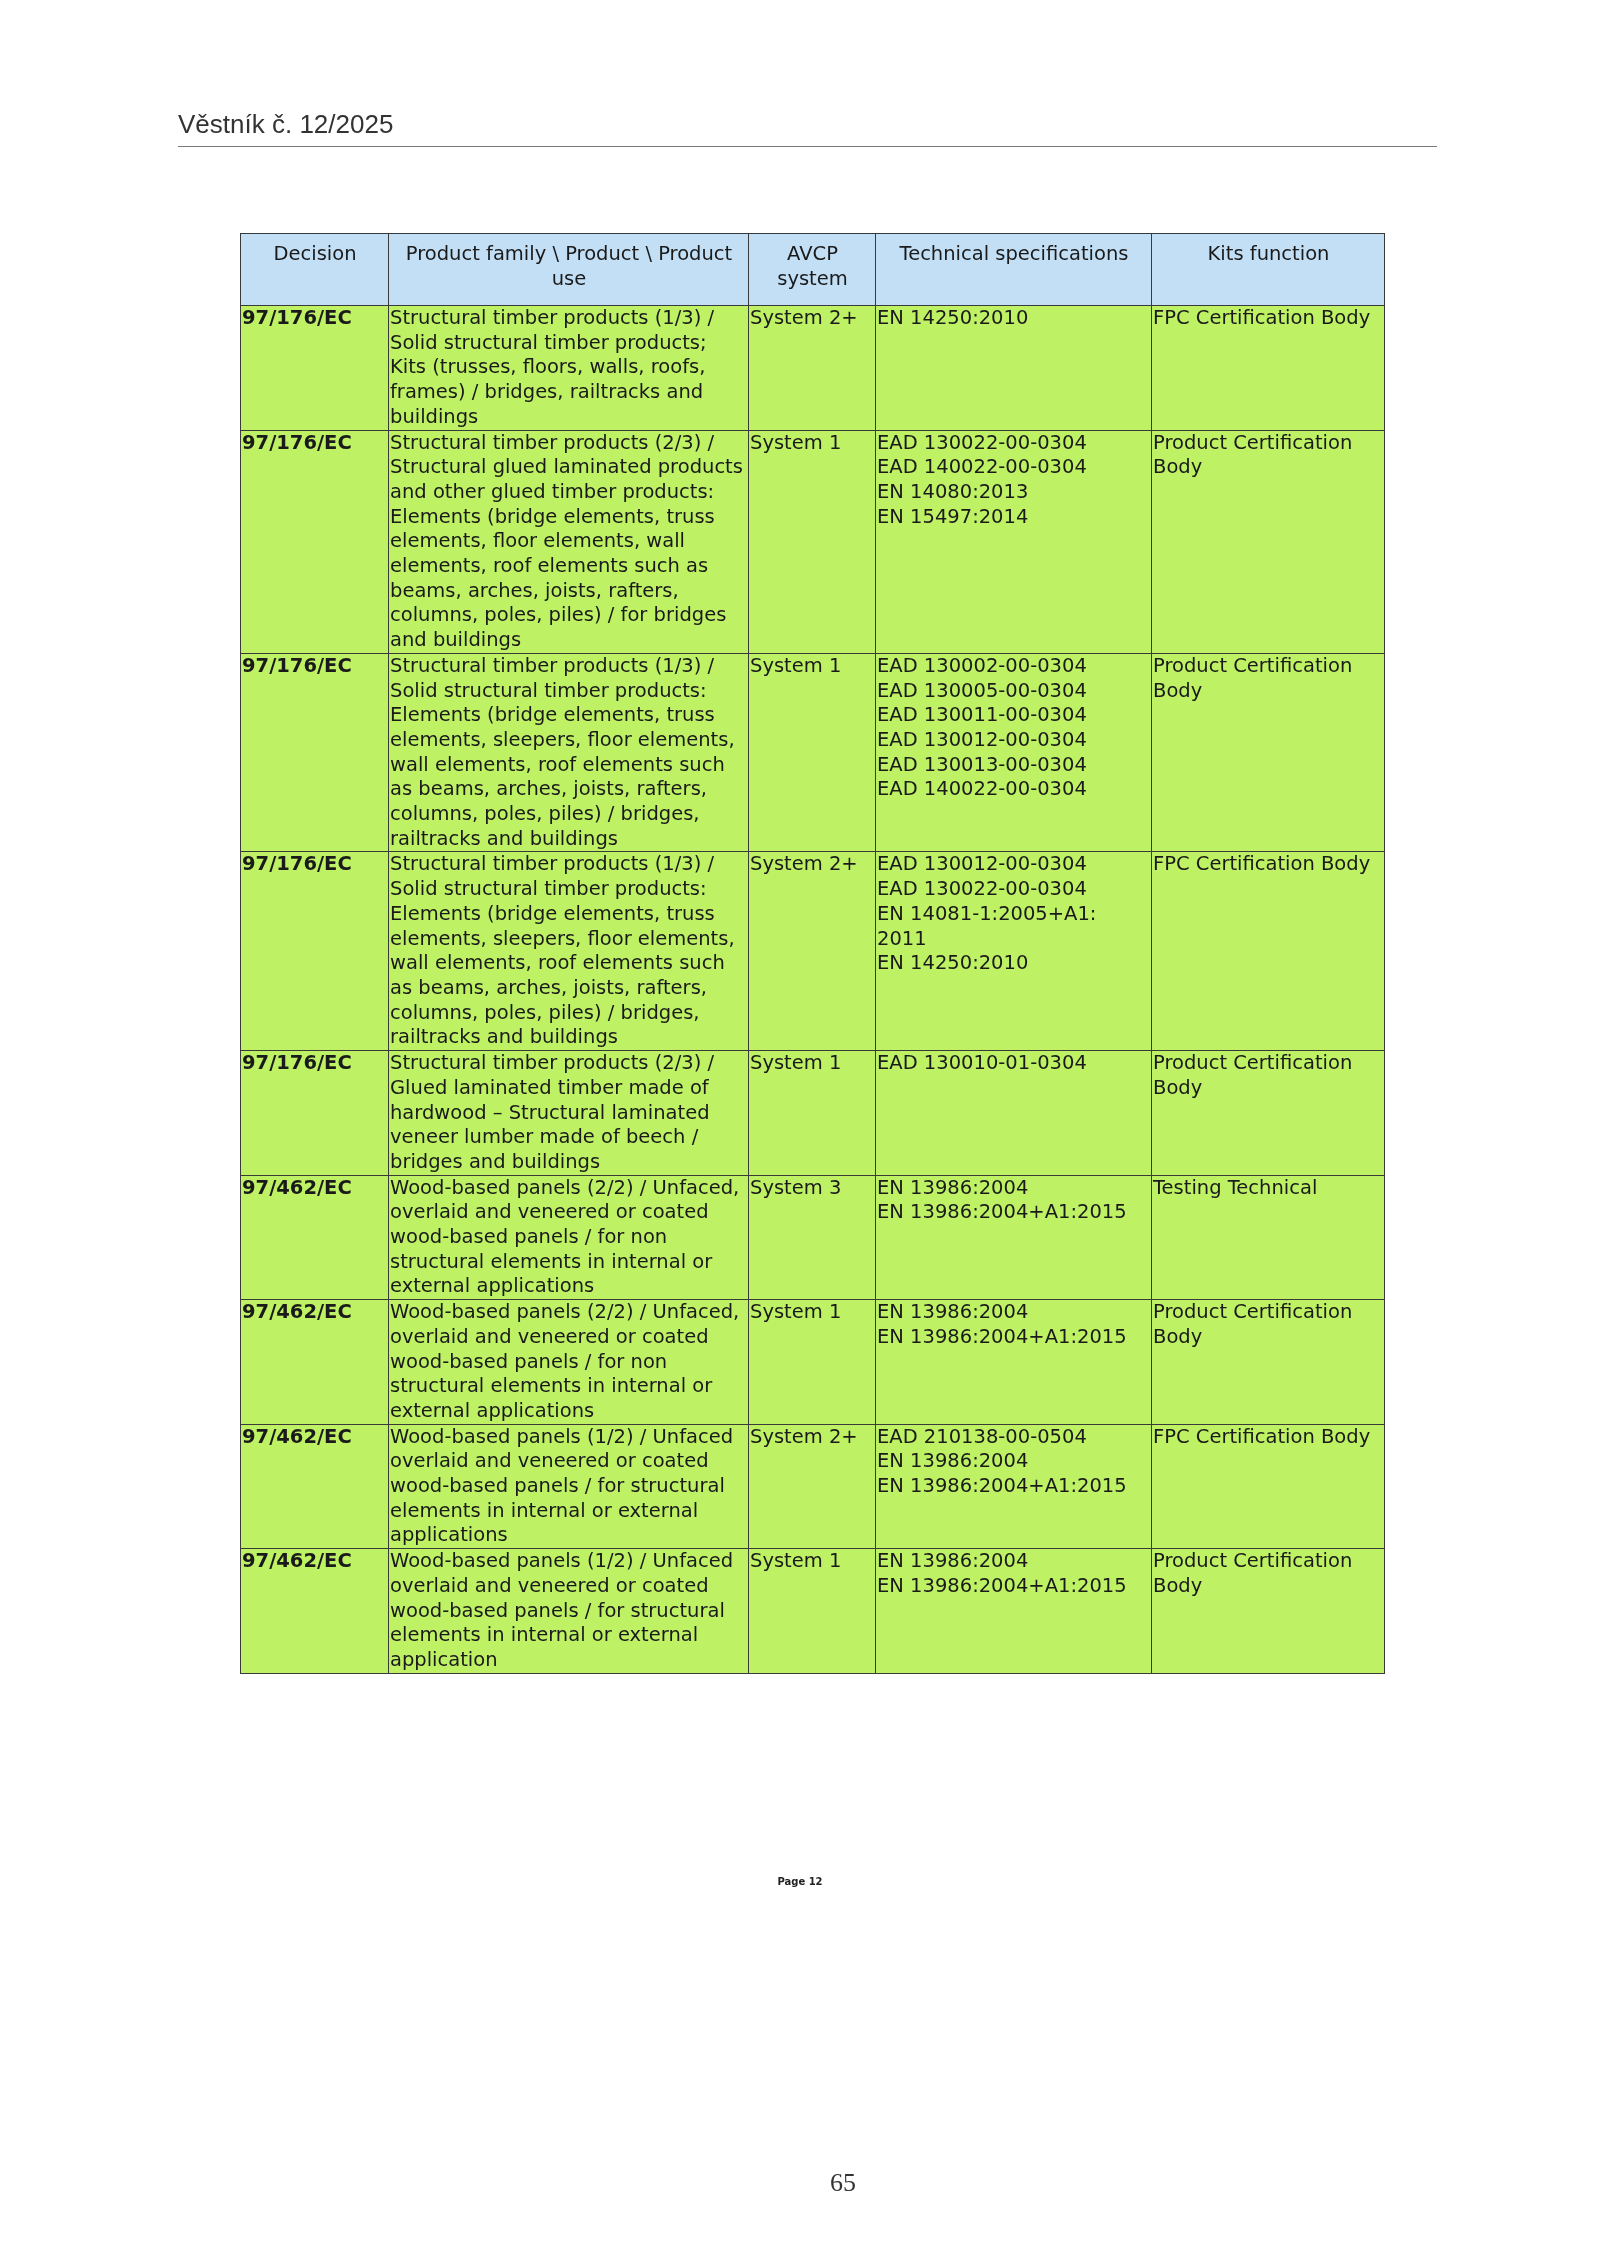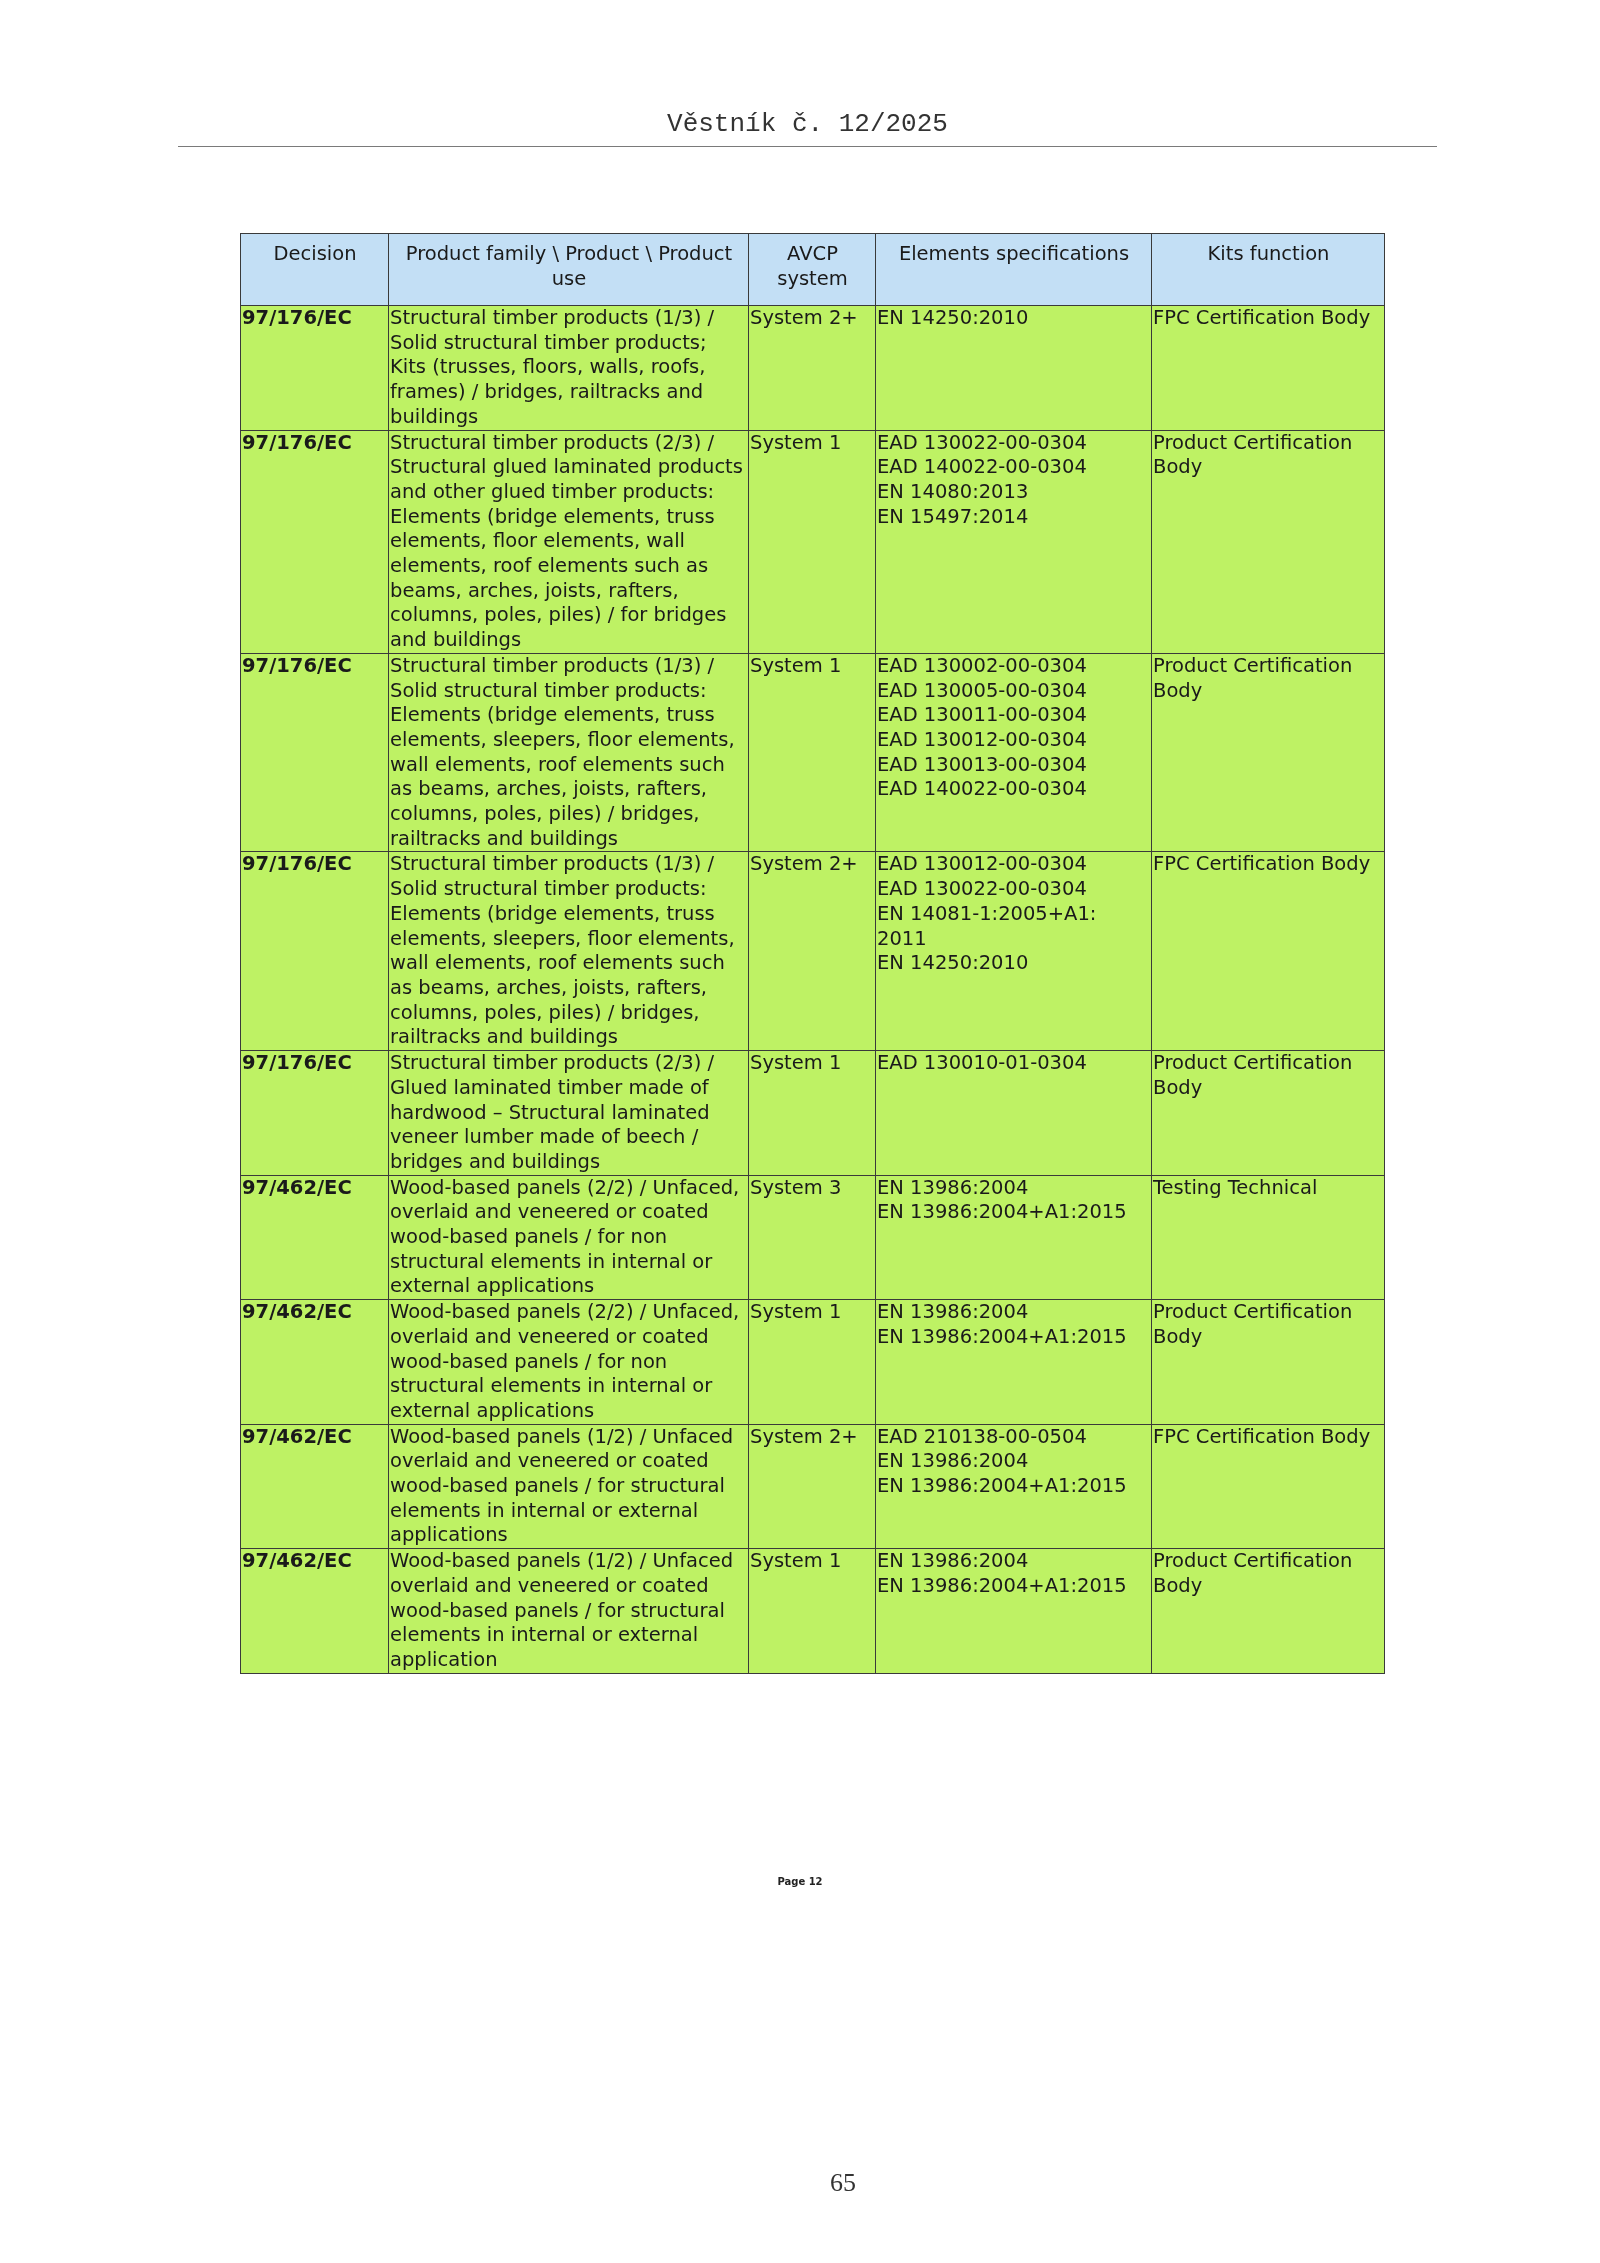--- a/index.html
+++ b/index.html
@@ -1,19 +1,19 @@
 <!DOCTYPE html>
 <html><head>
 <meta charset="utf-8">
 <style>
   html, body { margin: 0; padding: 0; background: #ffffff; }
   body { width: 1600px; height: 2263px; position: relative; overflow: hidden; }
   .running-header {
     position: absolute; left: 178px; top: 108px; width: 1259px;
-    text-align: center; font-family: Liberation Mono, monospace;
+    text-align: left; font-family: Liberation Sans, sans-serif;
     font-size: 26px; color: #333333; line-height: 32px;
   }
   .header-rule {
     position: absolute; left: 178px; top: 146px; width: 1259px; height: 0;
     border-top: 1.5px solid #7a7a7a;
   }
   table.data-table {
     position: absolute; left: 240px; top: 233px;
     border-collapse: collapse; table-layout: fixed;
     font-family: "DejaVu Sans", sans-serif; font-size: 19.5px; line-height: 24.7px;
@@ -54,21 +54,21 @@
       <col class="c2">
       <col class="c3">
       <col class="c4">
       <col class="c5">
   </colgroup>
   <thead>
     <tr>
       <th>Decision</th>
       <th>Product family \ Product \ Product use</th>
       <th>AVCP system</th>
-      <th>Elements specifications</th>
+      <th>Technical specifications</th>
       <th>Kits function</th>
     </tr>
   </thead>
   <tbody id="table-body">
       <tr style="height: 86px;">
         <td class="decision">97/176/EC</td>
         <td>Structural timber products (1/3) / Solid structural timber products; Kits (trusses, floors, walls, roofs, frames) / bridges, railtracks and buildings</td>
         <td>System 2+</td>
         <td>
           <span class="spec-line">EN 14250:2010</span>

